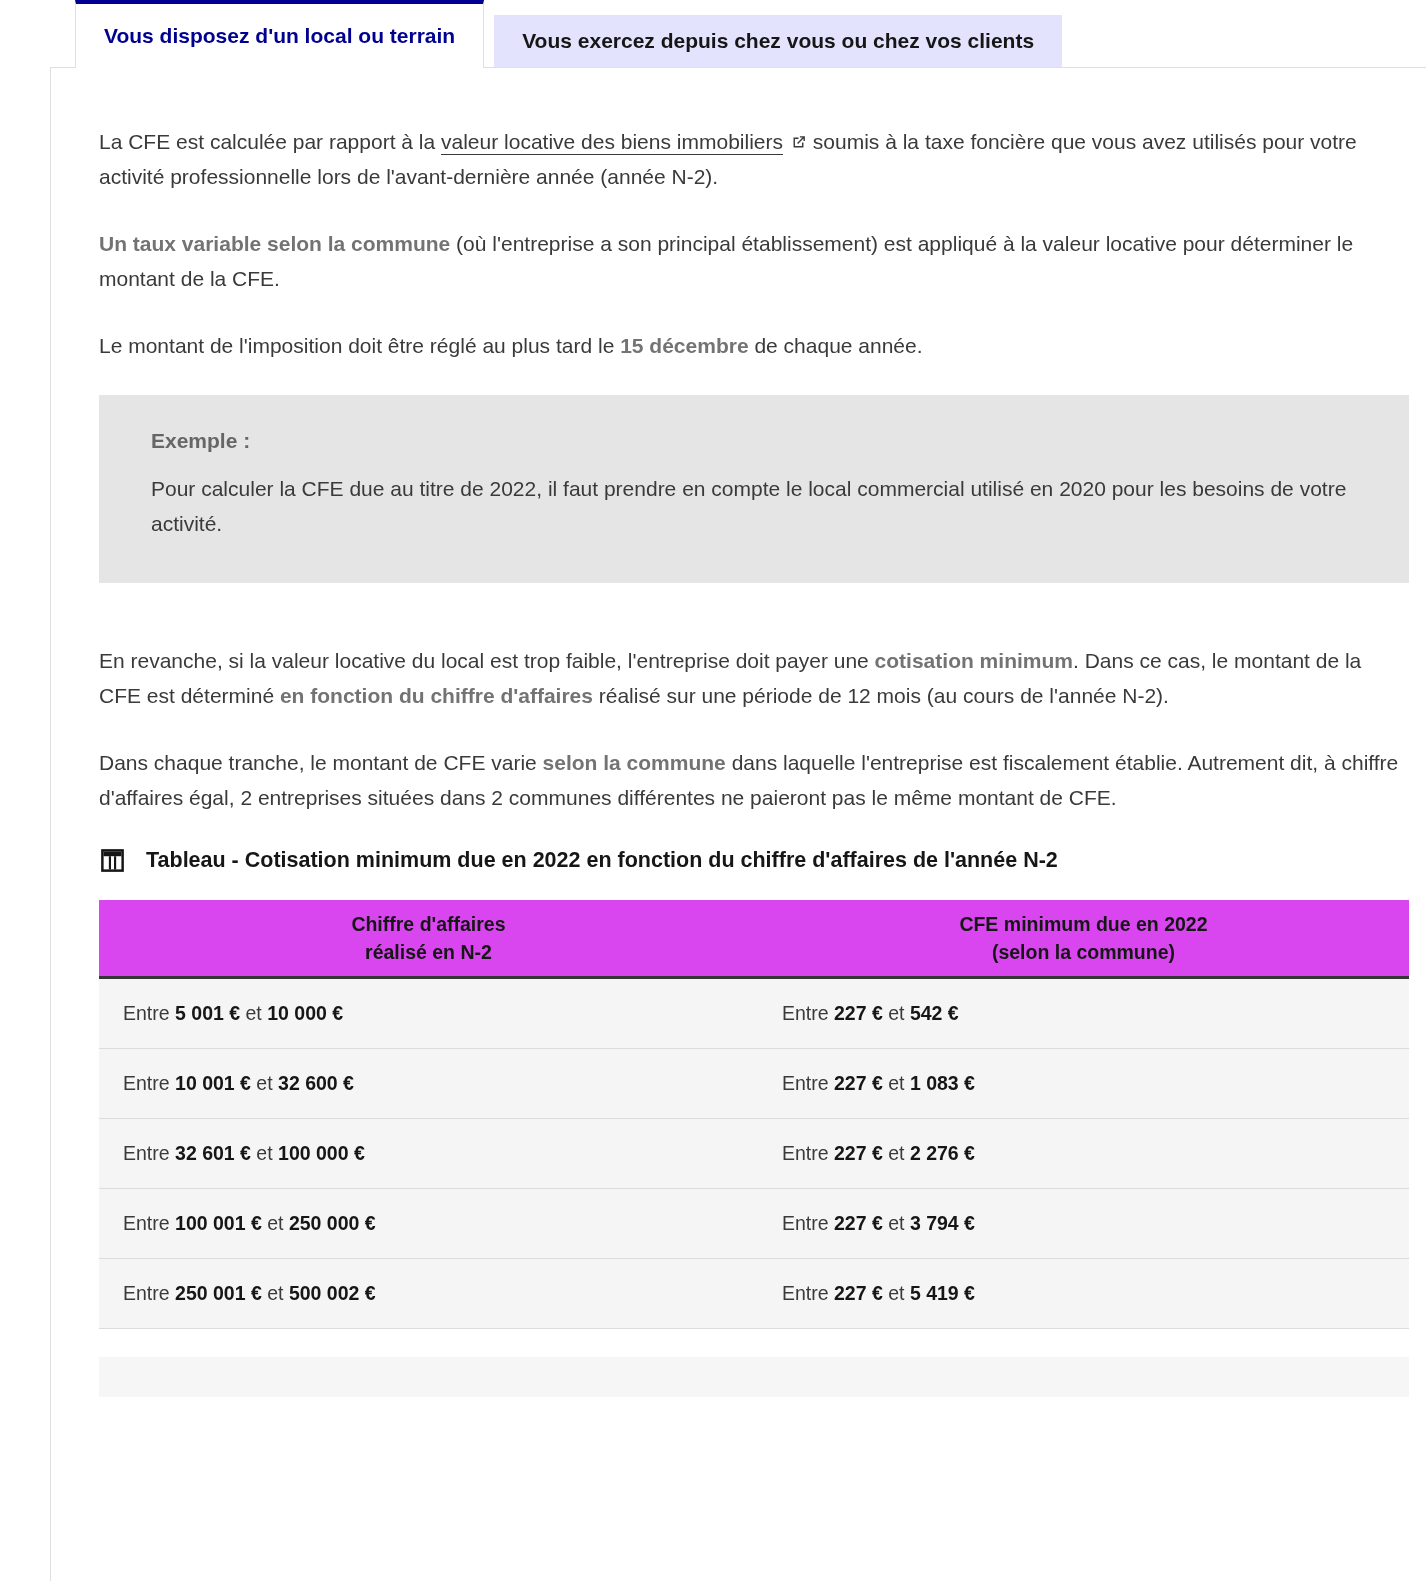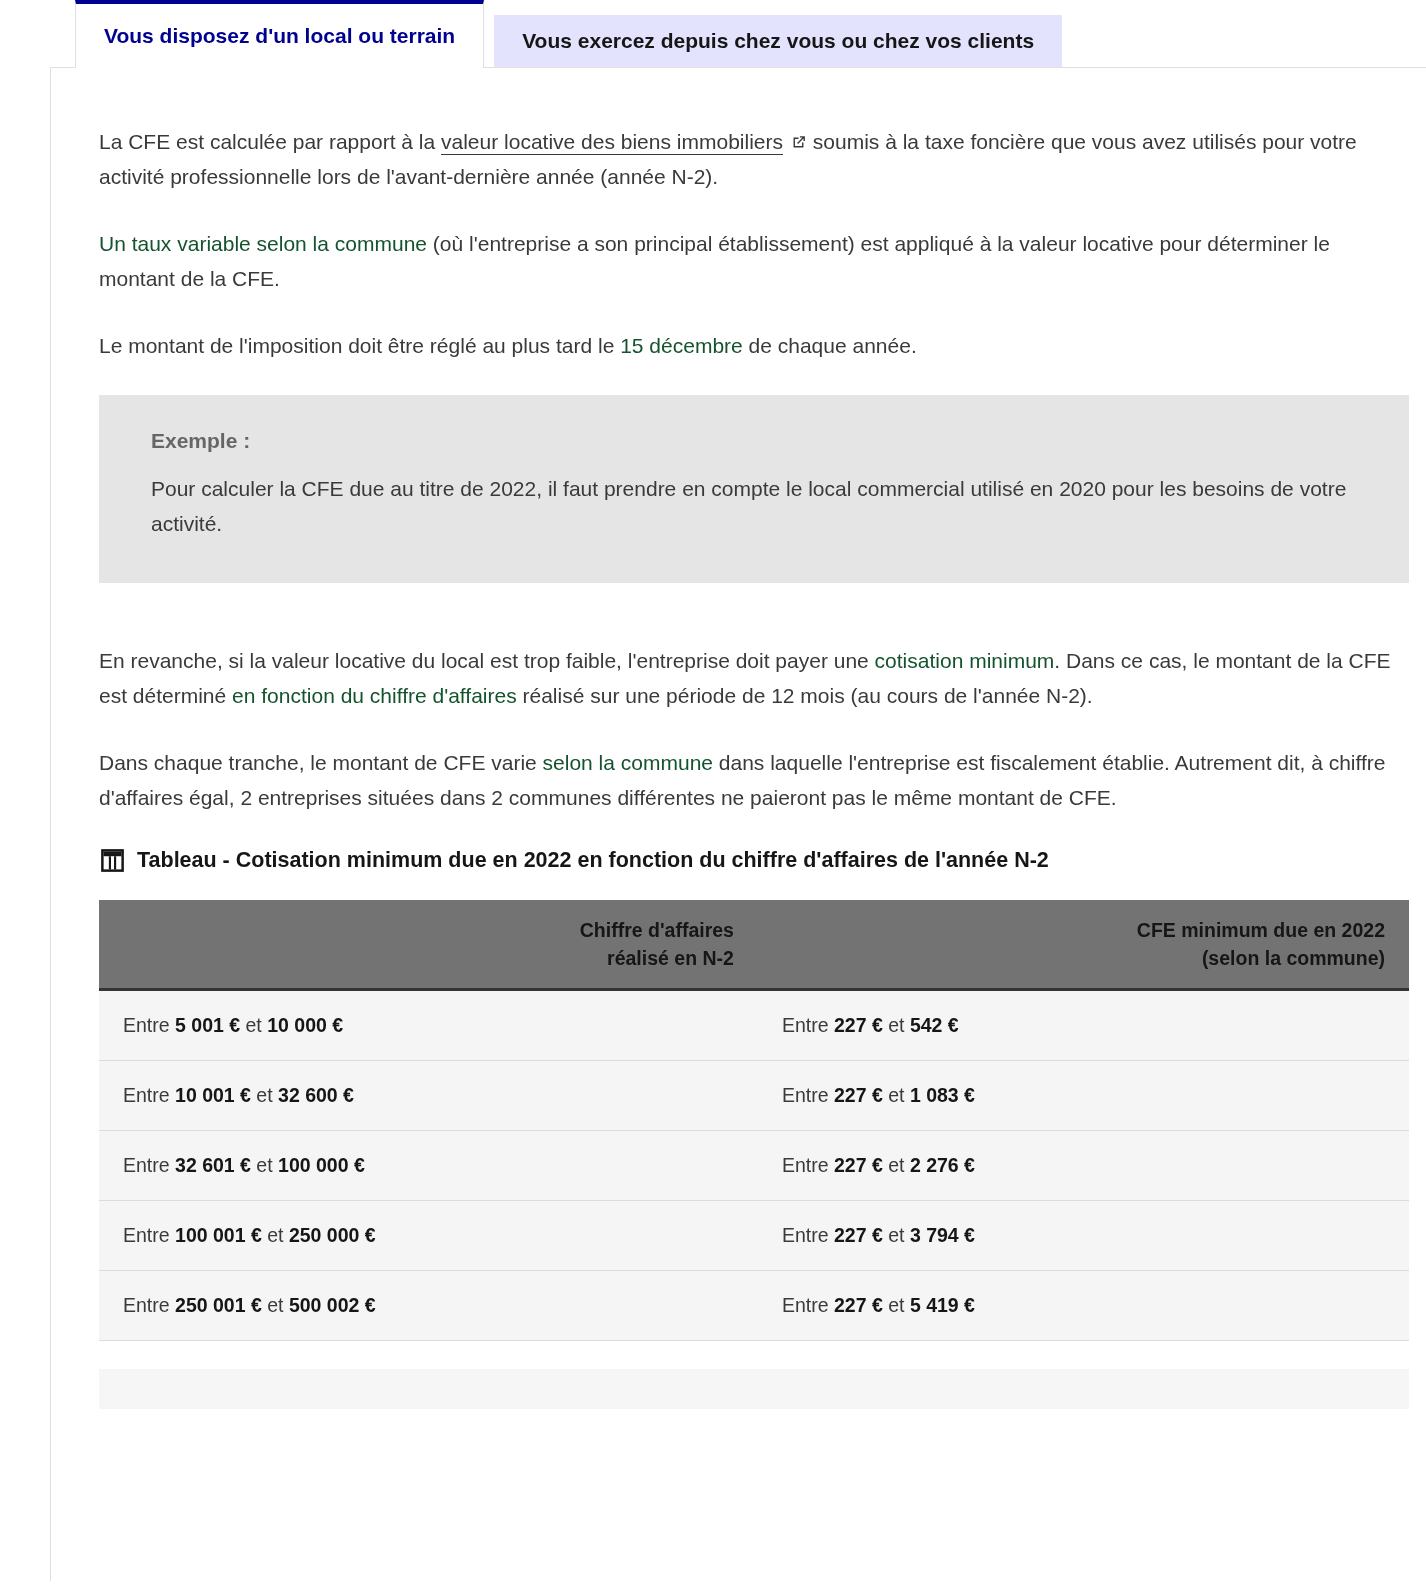--- a/index.html
+++ b/index.html
@@ -57,21 +57,21 @@
     padding: 56px 48px 0 48px;
     position: relative;
     z-index: 1;
   }
   .body-p {
     font-size: 21px;
     line-height: 35px;
     color: #3a3a3a;
     margin: 0 0 32px 0;
   }
-  .body-p strong { color: #14532d; font-weight: 400; }
+  .body-p strong { color: #737373; font-weight: 700; }
   .inline-link {
     color: #3a3a3a;
     text-decoration: underline;
     text-underline-offset: 5px;
     text-decoration-thickness: 1px;
   }
   .ext-icon {
     width: 17px;
     height: 17px;
     margin-left: 7px;
@@ -93,42 +93,42 @@
   .example-body {
     font-size: 21px;
     line-height: 35px;
     color: #3a3a3a;
     margin: 0;
   }
   
   .table-caption {
     display: flex;
     align-items: center;
-    gap: 11px;
+    gap: 20px;
     font-size: 21.5px;
     font-weight: 700;
     color: #161616;
     margin: 0 0 26px 0;
   }
   .caption-icon { display: inline-flex; color: #161616; }
   .caption-icon svg { display: block; }
   
   table.cfe-table {
     width: 100%;
     border-collapse: collapse;
   }
   table.cfe-table th {
-    background: #737373;
-    text-align: right;
+    background: #d946ef;
+    text-align: center;
     vertical-align: top;
     font-size: 19.5px;
     line-height: 28px;
     font-weight: 700;
     color: #161616;
-    padding: 16px 24px;
+    padding: 10px 24px;
     border-bottom: 3px solid #353535;
   }
   table.cfe-table th:first-child { width: 50.3%; }
   table.cfe-table td {
     background: #f5f5f5;
     font-size: 19.5px;
     color: #3a3a3a;
     padding: 0 24px;
     height: 69px;
     border-bottom: 1px solid #dcdcdc;

